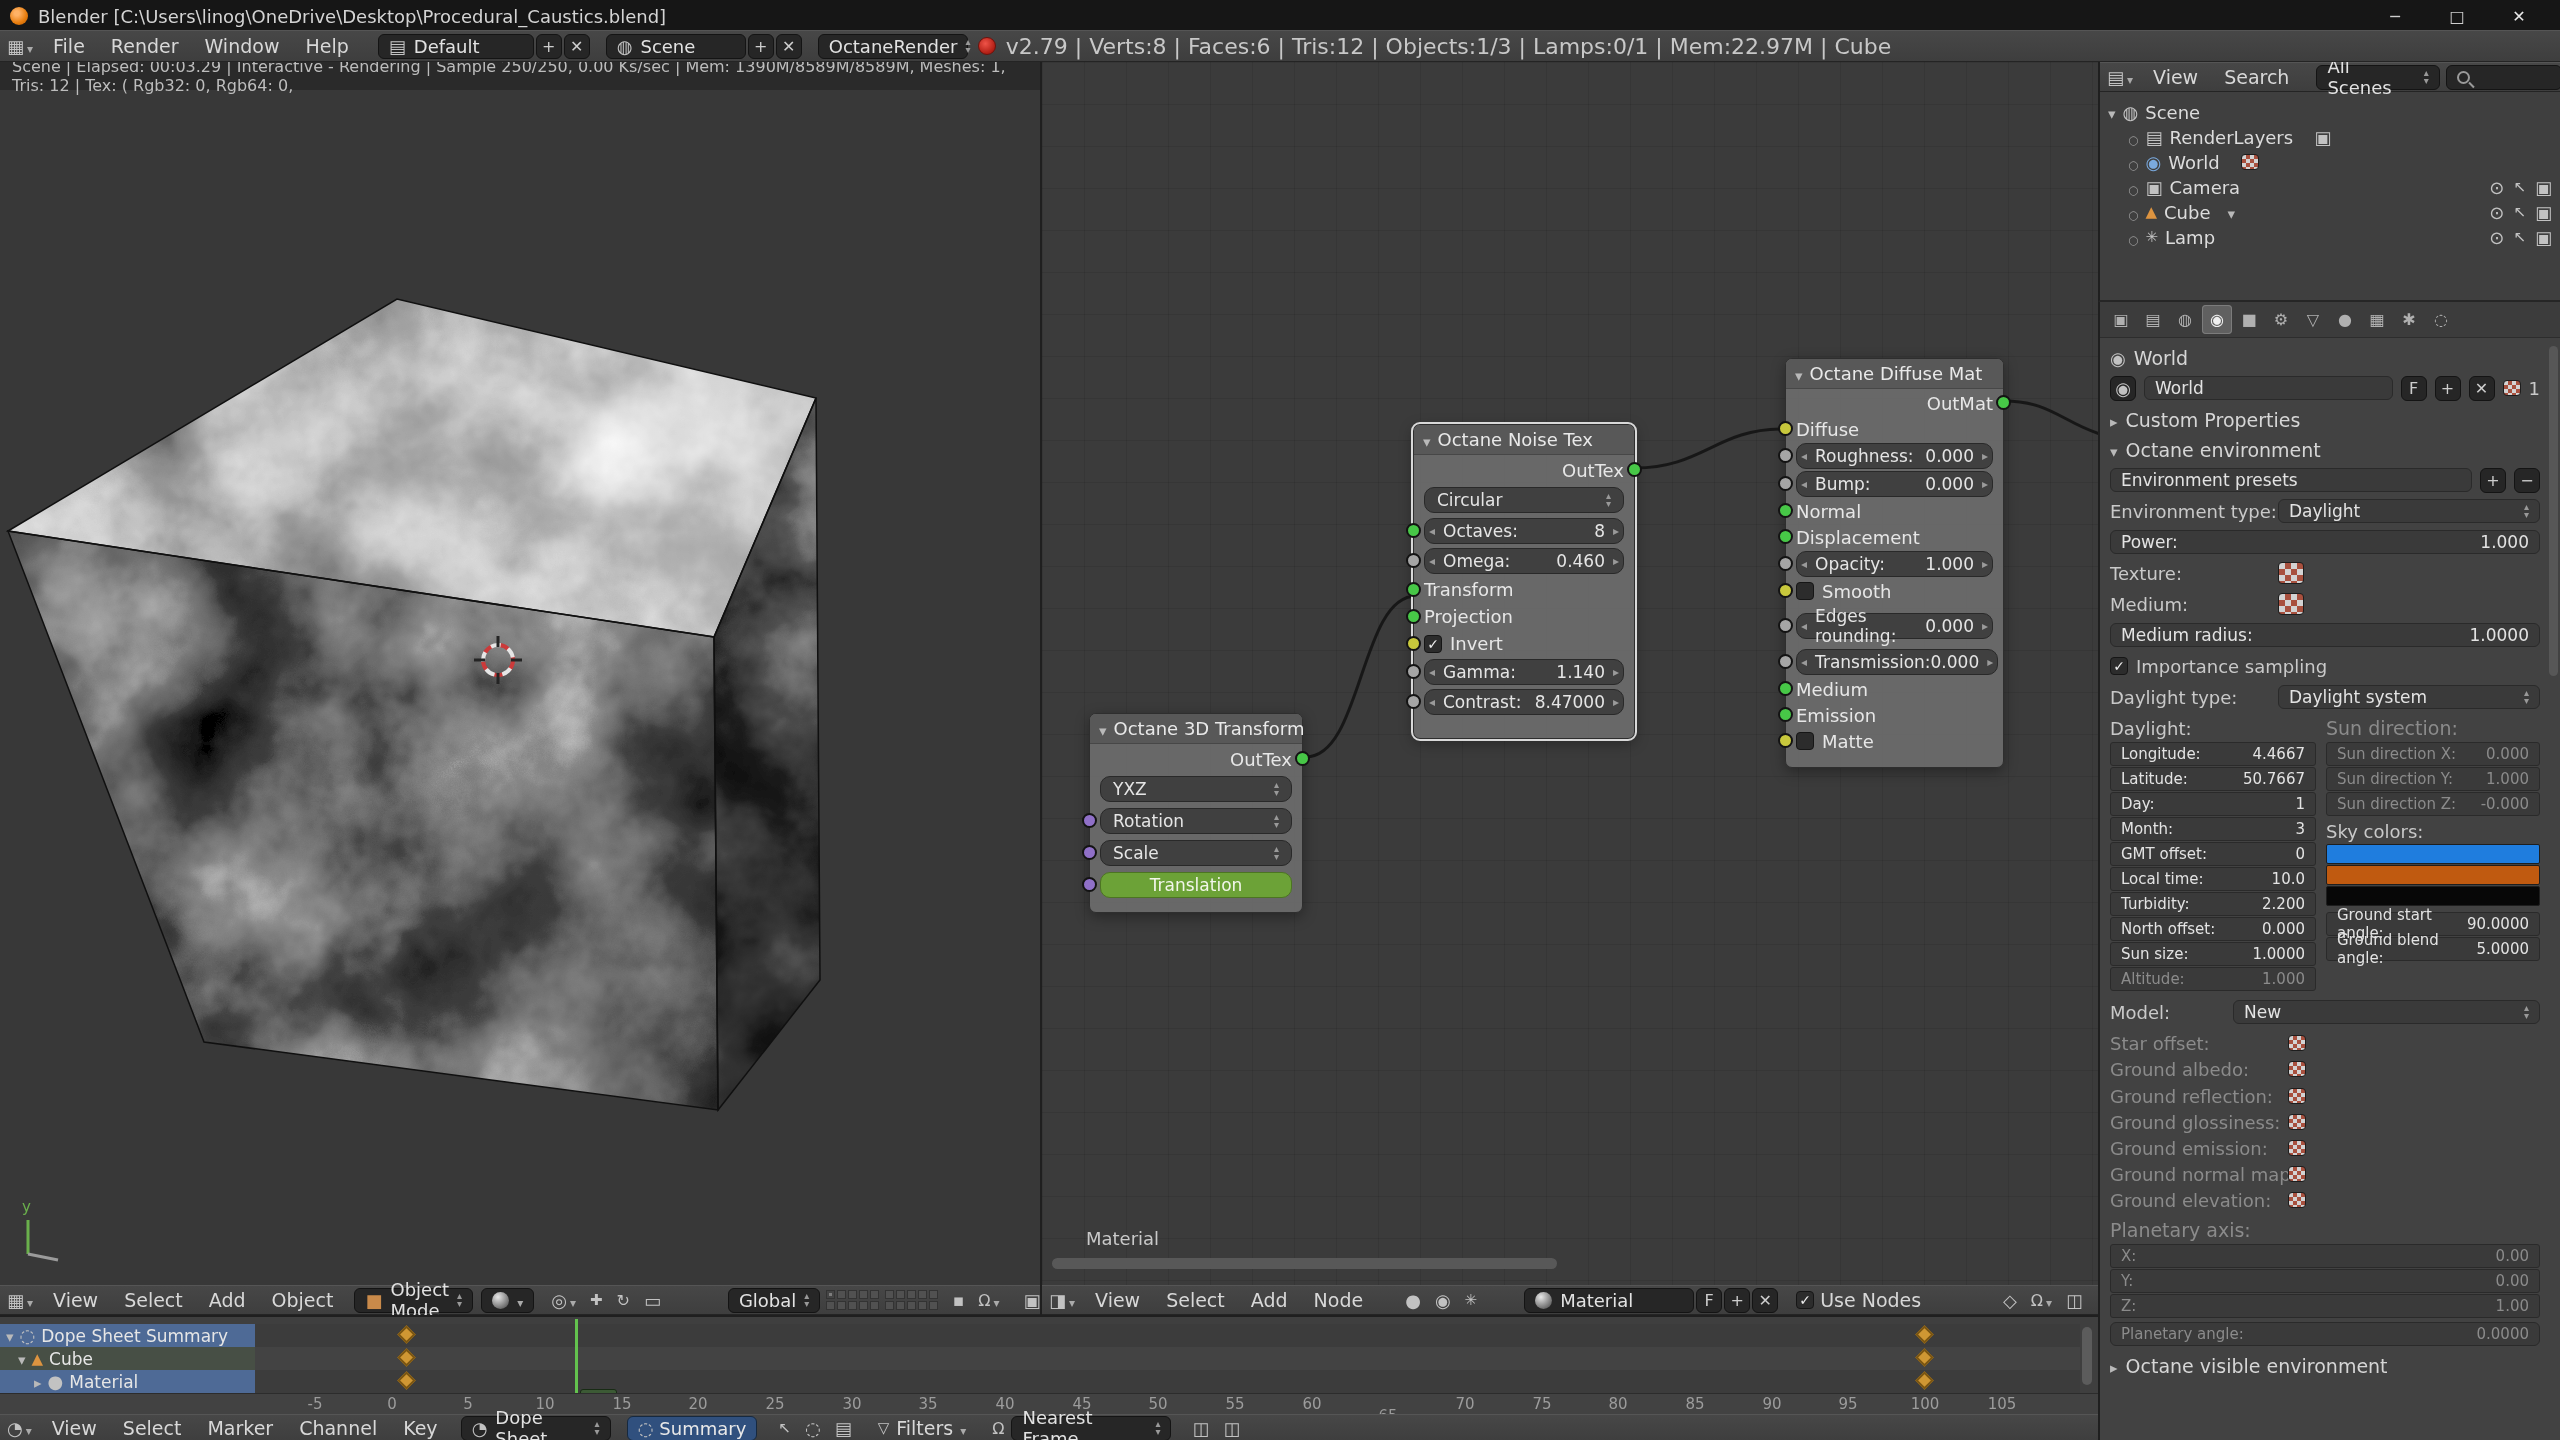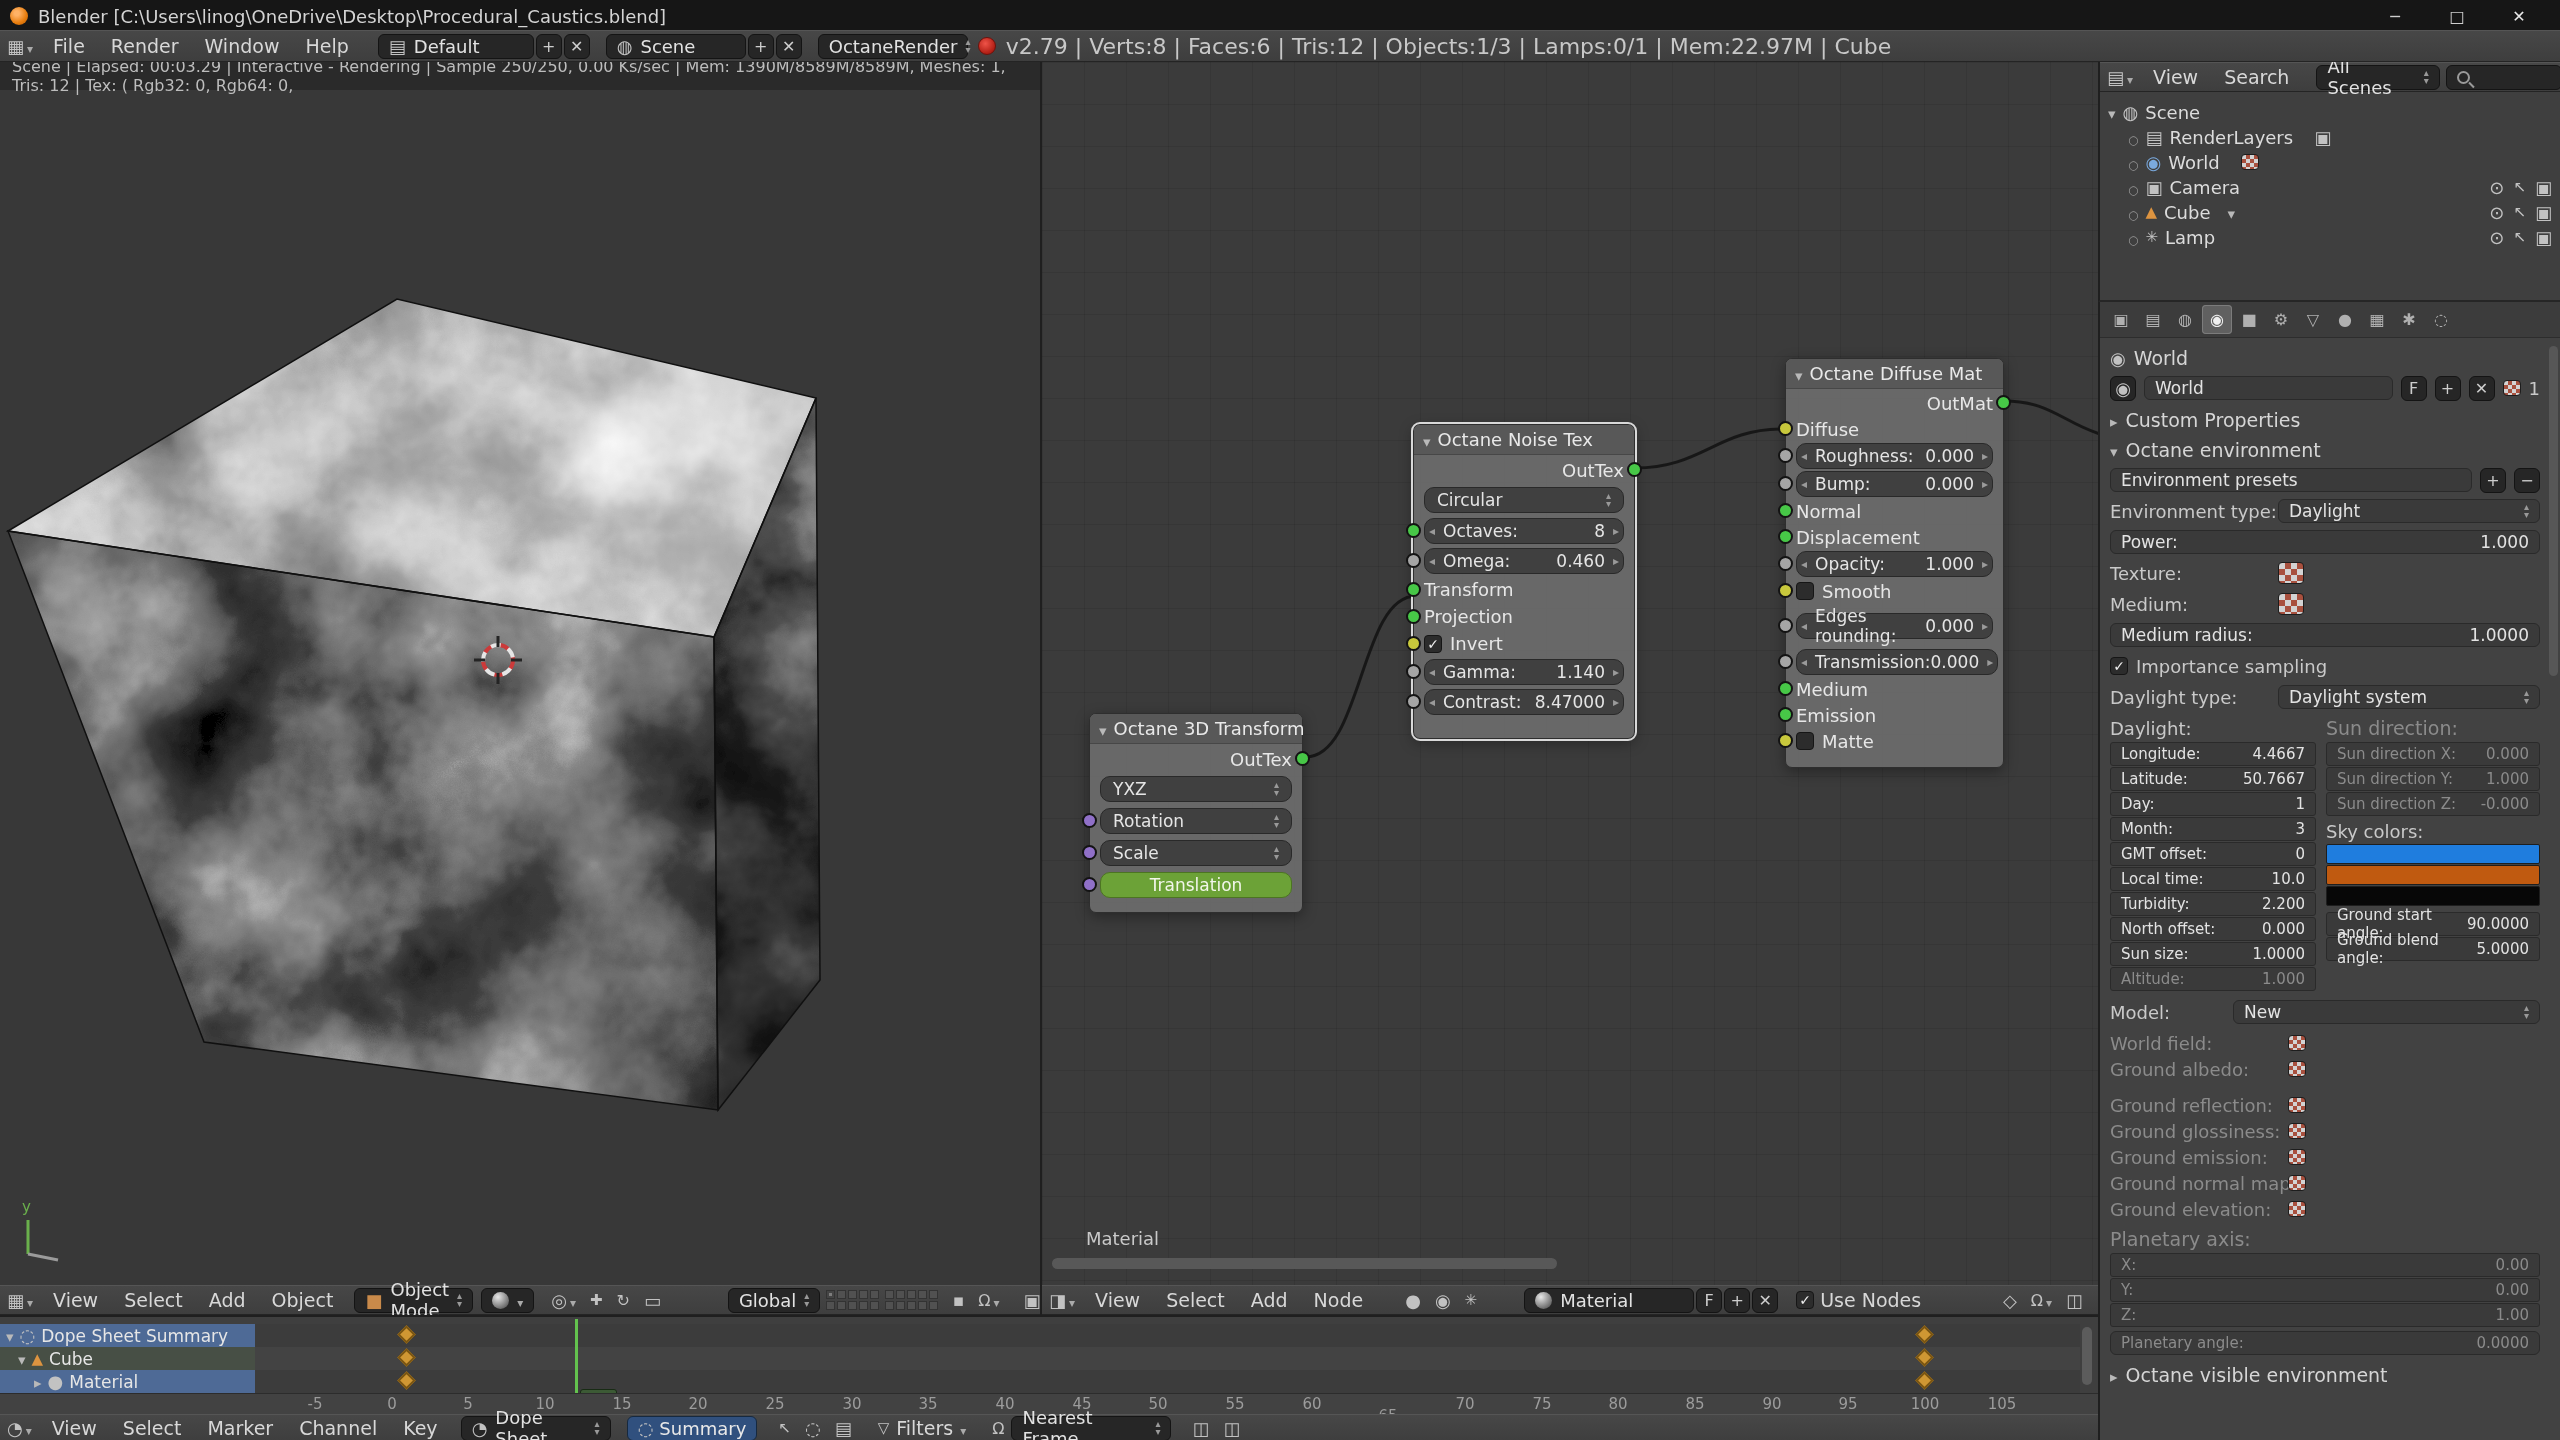--- a/index.html
+++ b/index.html
@@ -827,24 +827,24 @@
       </div>
 
       <div class="prow">
         <span class="plabel" style="width:115px;">Model:</span>
         <div class="pwidget grow">
             <span>New</span>
             <span class="ud"></span>
           </div>
       </div>
       <div class="prow" style="margin-bottom:2px;">
-        <span class="plabel pdim" style="width:170px;">World field:</span>
+        <span class="plabel pdim" style="width:170px;">Star offset:</span>
           <span class="checker sm"></span>
       </div>
-      <div class="prow" style="margin-bottom:12px;">
+      <div class="prow" style="margin-bottom:3px;">
         <span class="plabel pdim" style="width:170px;">Ground albedo:</span>
           <span class="checker sm"></span>
       </div>
       <div class="prow" style="margin-bottom:2px;">
         <span class="plabel pdim" style="width:170px;">Ground reflection:</span>
           <span class="checker sm"></span>
       </div>
       <div class="prow" style="margin-bottom:2px;">
         <span class="plabel pdim" style="width:170px;">Ground glossiness:</span>
           <span class="checker sm"></span>

